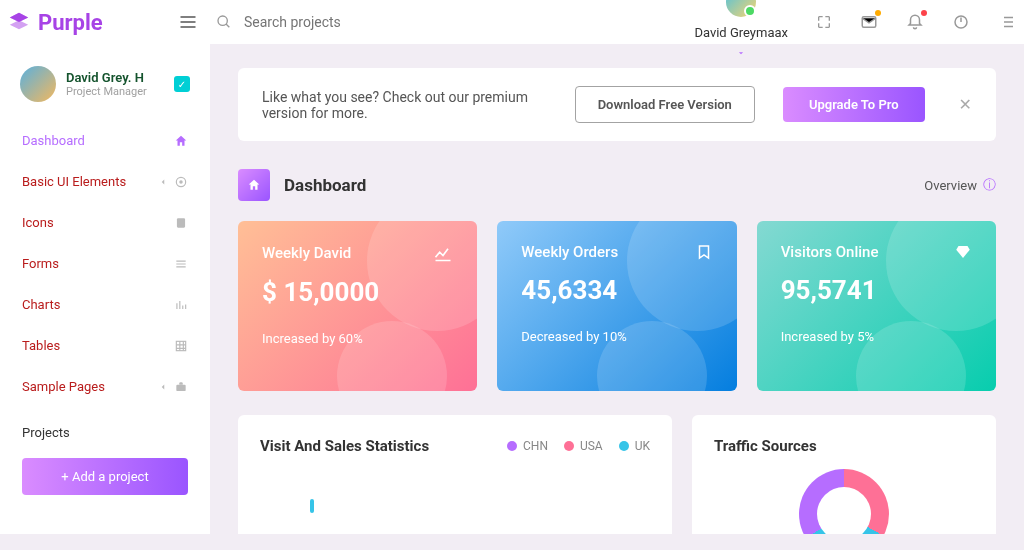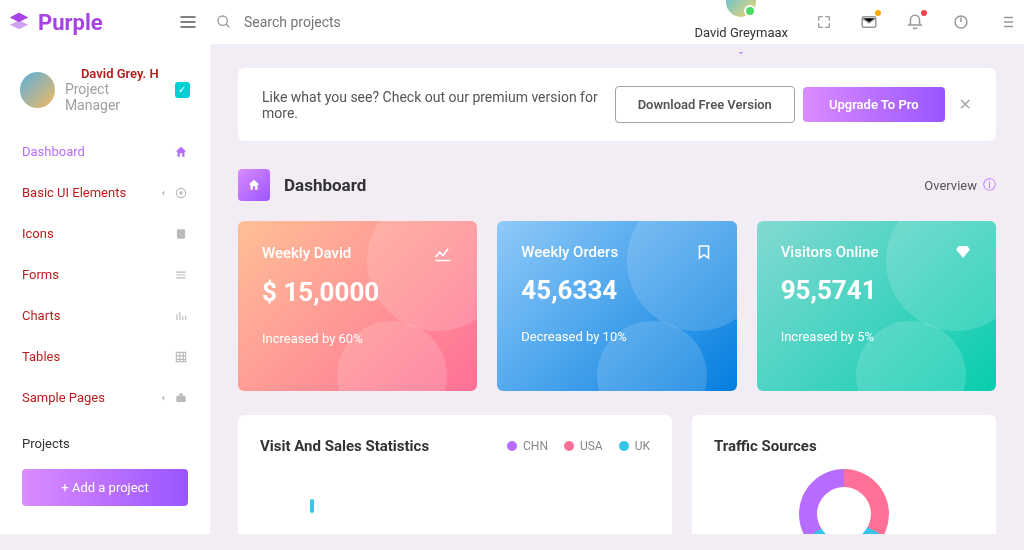--- a/index.html
+++ b/index.html
@@ -18,34 +18,34 @@
     .avatar-sm::after{content:'';position:absolute;width:8px;height:8px;background:#4cd964;border-radius:50%;bottom:0;right:0;border:2px solid #fff;}
     .user-drop span.name { font-size: 13px; color: #333; }
     .nav-icon { color: #999; cursor: pointer; position: relative; }
     .nav-icon .dot { width: 6px; height: 6px; border-radius: 50%; position: absolute; top: -3px; right: -3px; } .dot-red{background:#fc424a;} .dot-yellow{background:#ffab00;}
 
     
     .layout { display: flex; height: calc(550px - 60px); }
     .sidebar { width: 210px; background: #fff; padding: 12px 0; display: flex; flex-direction: column; }
     .profile-block { display: flex; align-items: center; gap: 10px; padding: 10px 20px 18px; }
     .profile-block .avatar { width: 36px; height: 36px; border-radius: 50%; background: linear-gradient(135deg,#5ab0de,#f3b85e); }
-    .profile-info .pname { font-size: 13px; font-weight: 600; color: #b91c1c; margin-left: 16px; }
-    .profile-info .prole { font-size: 14px; color: #a0a0a0; }
+    .profile-info .pname { font-size: 13px; font-weight: 600; color: #14532d; }
+    .profile-info .prole { font-size: 11px; color: #a0a0a0; }
     .profile-block .badge-check { width:16px; height:16px; background:#00cfd5; border-radius:3px; color:#fff; display:flex;align-items:center;justify-content:center; font-size:10px; margin-left:auto; }
 
     .nav-item { display: flex; align-items: center; justify-content: space-between; padding: 13px 22px; font-size: 13px; color: #b91c1c; cursor: pointer; }
     .nav-item.active { color: #b66dff; }
     .nav-item .nav-right-icons { display: flex; gap: 6px; color: #bbb; align-items:center; }
 
     .section-label { font-size: 13px; color: #333; padding: 18px 22px 0; }
     .add-project-btn { margin: 18px 22px 0; padding: 11px; background: linear-gradient(90deg,#da8cff,#9a55ff); color:#fff; border:none; border-radius:4px; font-size:13px; cursor:pointer; text-align:center; }
 
     
     .main { flex: 1; padding: 24px 28px; overflow:hidden; }
-    .promo { background:#fff; border-radius:6px; padding:18px 24px; display:flex; align-items:center; gap:8px; margin-bottom:28px; }
+    .promo { background:#fff; border-radius:6px; padding:18px 24px; display:flex; align-items:center; gap:28px; margin-bottom:28px; }
     .promo-text { flex:1; font-size:14px; color:#555; }
     .btn-outline { padding:10px 22px; border:1px solid #a3a3a3; background:#fff; color:#555; border-radius:4px; font-size:13px; font-weight:600; cursor:pointer; }
     .btn-gradient { padding:10px 26px; background:linear-gradient(90deg,#da8cff,#9a55ff); color:#fff; border:none; border-radius:4px; font-size:13px; font-weight:600; cursor:pointer; }
     .promo .close { color:#aaa; cursor:pointer; margin-left:6px; }
 
     .page-head { display:flex; align-items:center; margin-bottom:20px; }
     .page-icon { width:32px; height:32px; background:linear-gradient(135deg,#da8cff,#9a55ff); border-radius:4px; display:flex;align-items:center;justify-content:center; color:#fff; margin-right:14px; }
     .page-title { font-size:17px; font-weight:700; color:#333; }
     .overview-link { margin-left:auto; font-size:13px; color:#555; display:flex;align-items:center;gap:6px; cursor:pointer; }
     .overview-link .info-icn{ color:#b66dff; }

